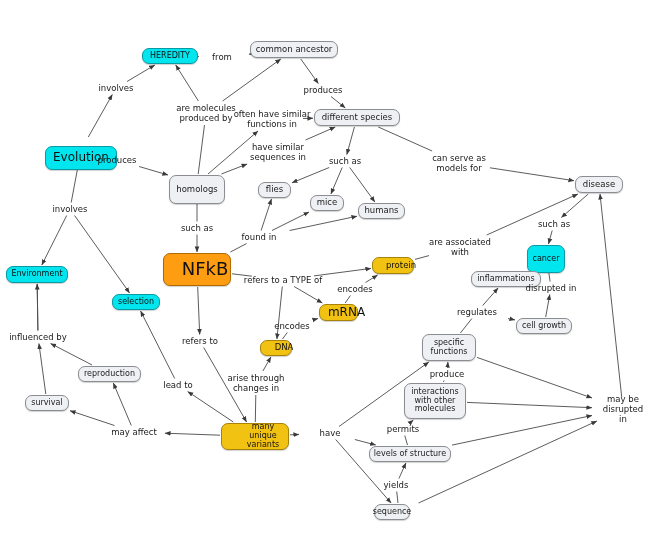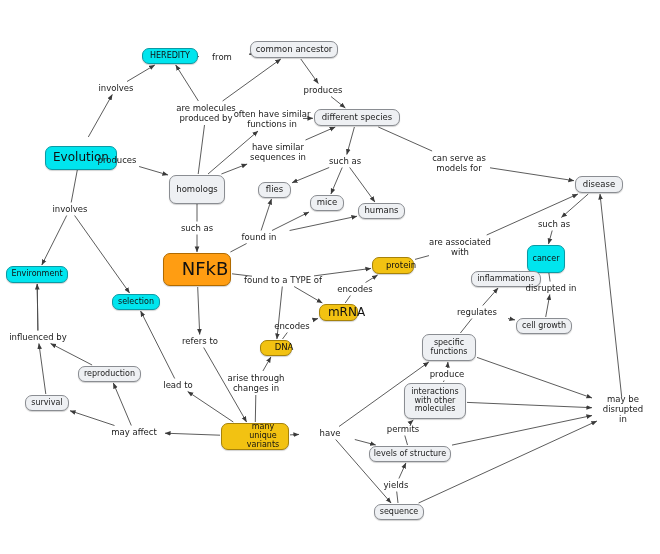--- a/index.html
+++ b/index.html
@@ -126,21 +126,21 @@
       <div class="node n-plain" style="left: 471px; top: 271px; width: 70px; height: 16px; font-size: 8px;">inflammations</div>
       <div class="node n-plain" style="left: 516px; top: 318px; width: 56px; height: 16px; font-size: 8px;">cell growth</div>
       <div class="node n-plain" style="left: 422px; top: 334px; width: 54px; height: 27px; font-size: 8px;">specific
 functions</div>
       <div class="node n-plain" style="left: 404px; top: 383px; width: 62px; height: 36px; font-size: 8px;">interactions
 with other
 molecules</div>
       <div class="node n-gold" style="left: 221px; top: 423px; width: 68px; height: 27px; font-size: 8px;">many unique
 variants</div>
       <div class="node n-plain" style="left: 369px; top: 446px; width: 82px; height: 16px; font-size: 8px;">levels of structure</div>
-      <div class="node n-plain" style="left: 374px; top: 504px; width: 50px; height: 16px; font-size: 8px; text-align: right;">sequence</div>
+      <div class="node n-plain" style="left: 374px; top: 504px; width: 36px; height: 16px; font-size: 8px; text-align: right;">sequence</div>
       <div class="node n-plain" style="left: 78px; top: 366px; width: 63px; height: 16px; font-size: 8px;">reproduction</div>
       <div class="node n-plain" style="left: 25px; top: 395px; width: 44px; height: 16px; font-size: 8px;">survival</div>
     </div>
   <div id="label-layer">
       <div class="lbl" style="left: 116px; top: 88px;">involves</div>
       <div class="lbl" style="left: 222px; top: 57px;">from</div>
       <div class="lbl" style="left: 323px; top: 90px;">produces</div>
       <div class="lbl" style="left: 206px; top: 113px;">are molecules
 produced by</div>
       <div class="lbl" style="left: 272px; top: 119px;">often have similar
@@ -150,21 +150,21 @@
       <div class="lbl" style="left: 117px; top: 160px;">produces</div>
       <div class="lbl" style="left: 345px; top: 161px;">such as</div>
       <div class="lbl" style="left: 459px; top: 163px;">can serve as
 models for</div>
       <div class="lbl" style="left: 70px; top: 209px;">involves</div>
       <div class="lbl" style="left: 197px; top: 228px;">such as</div>
       <div class="lbl" style="left: 259px; top: 237px;">found in</div>
       <div class="lbl" style="left: 460px; top: 247px;">are associated
 with</div>
       <div class="lbl" style="left: 554px; top: 224px;">such as</div>
-      <div class="lbl" style="left: 283px; top: 280px;">found to a TYPE of</div>
+      <div class="lbl" style="left: 283px; top: 280px;">refers to a TYPE of</div>
       <div class="lbl" style="left: 355px; top: 289px;">encodes</div>
       <div class="lbl" style="left: 551px; top: 288px;">disrupted in</div>
       <div class="lbl" style="left: 477px; top: 312px;">regulates</div>
       <div class="lbl" style="left: 292px; top: 326px;">encodes</div>
       <div class="lbl" style="left: 38px; top: 337px;">influenced by</div>
       <div class="lbl" style="left: 200px; top: 341px;">refers to</div>
       <div class="lbl" style="left: 447px; top: 374px;">produce</div>
       <div class="lbl" style="left: 256px; top: 383px;">arise through
 changes in</div>
       <div class="lbl" style="left: 178px; top: 385px;">lead to</div>

